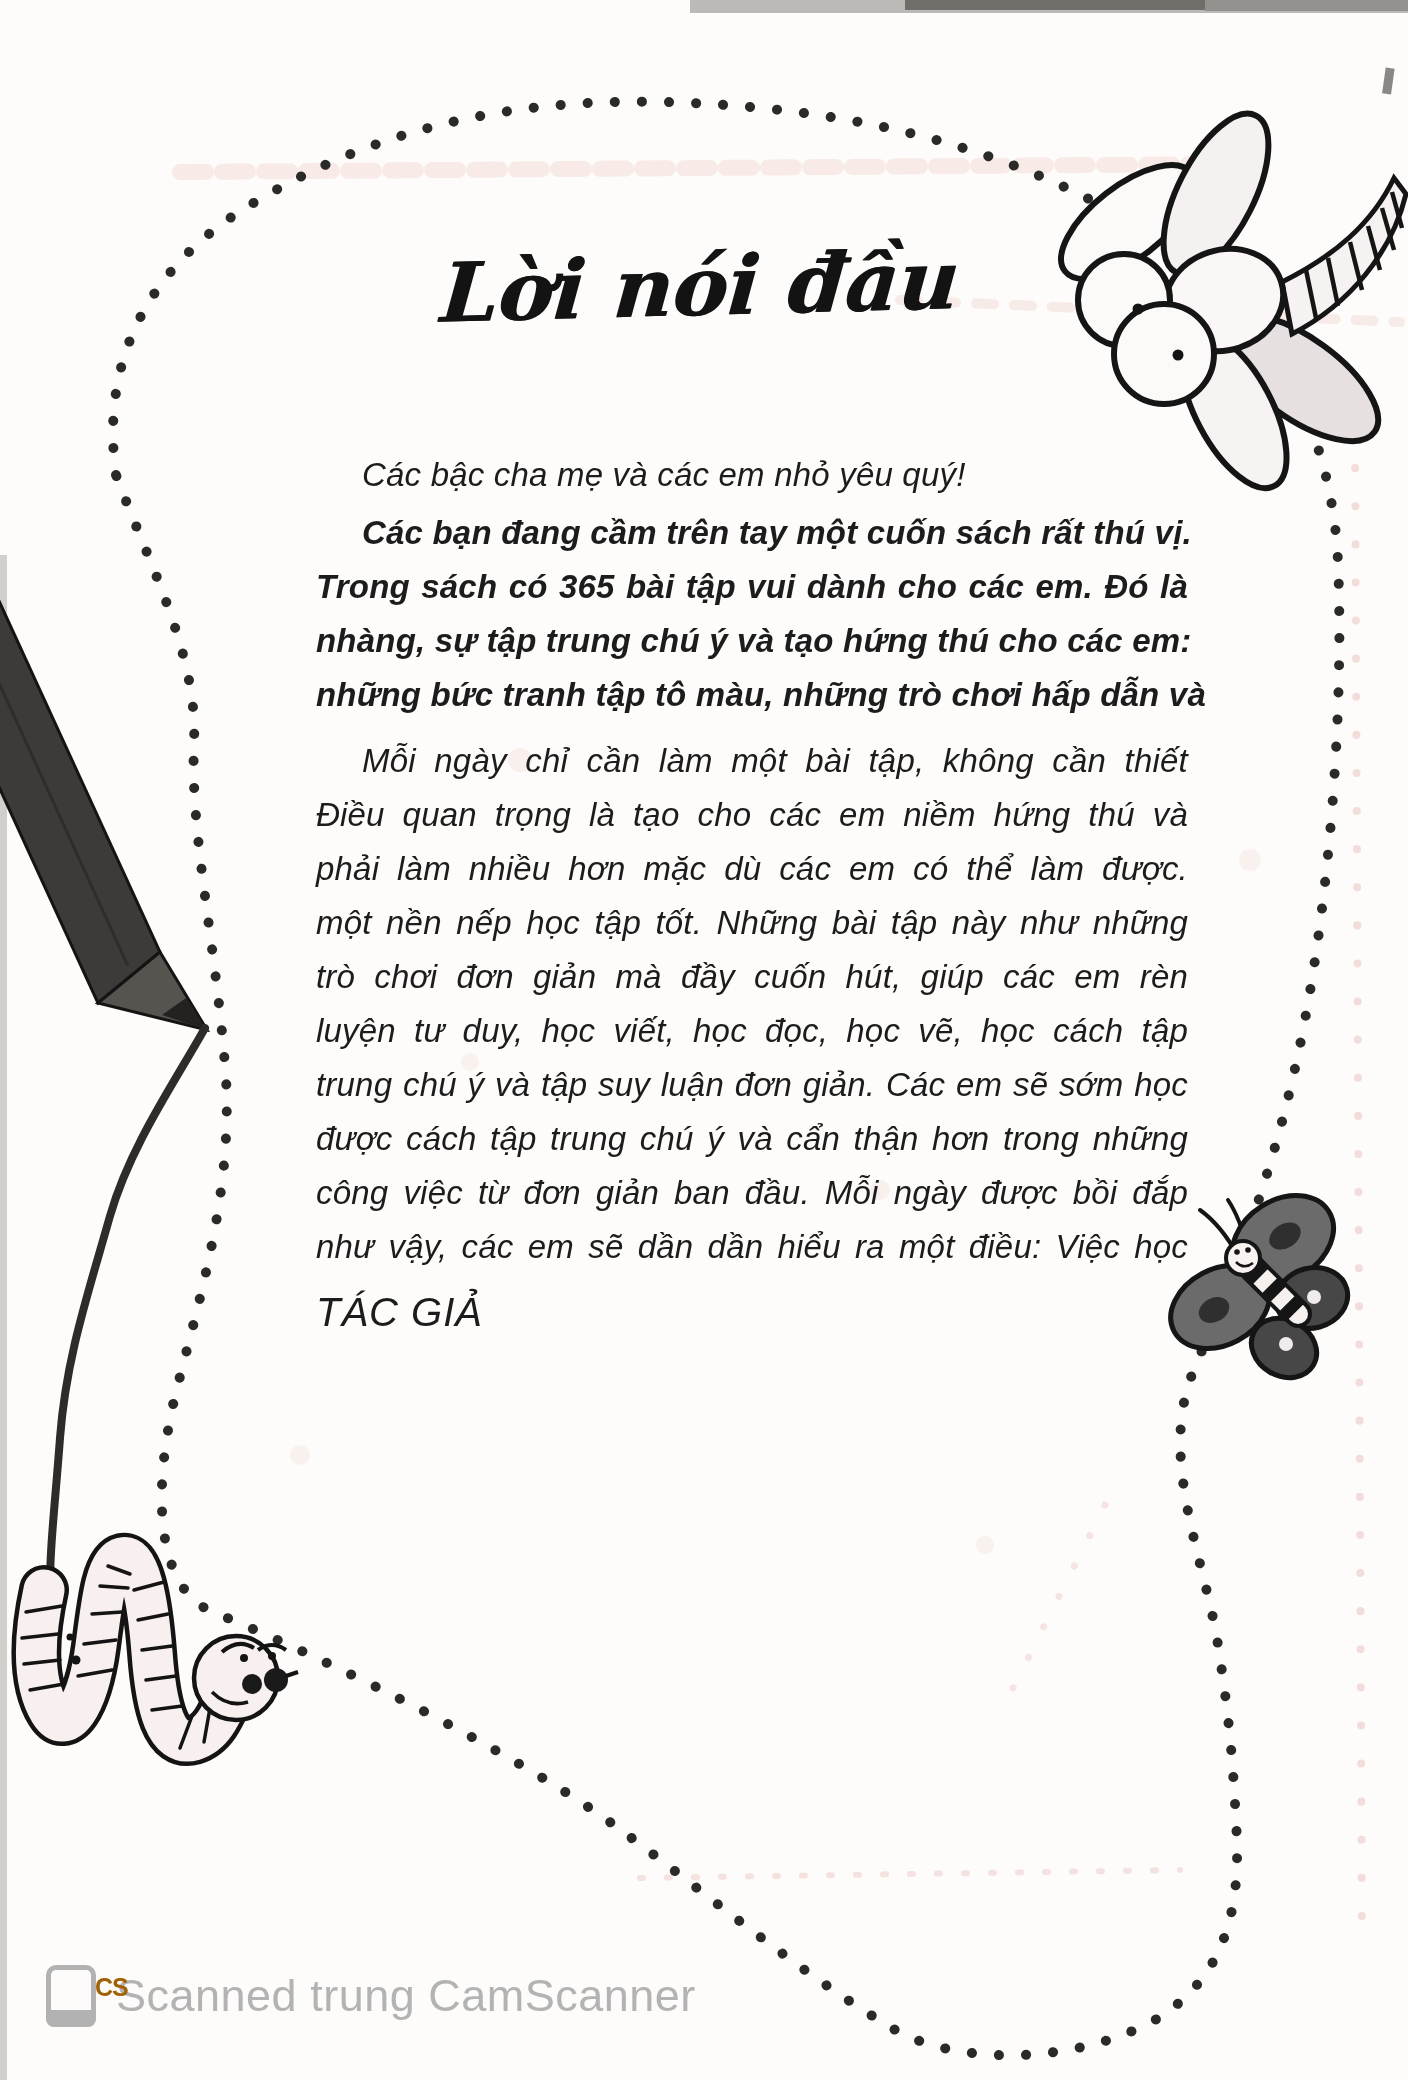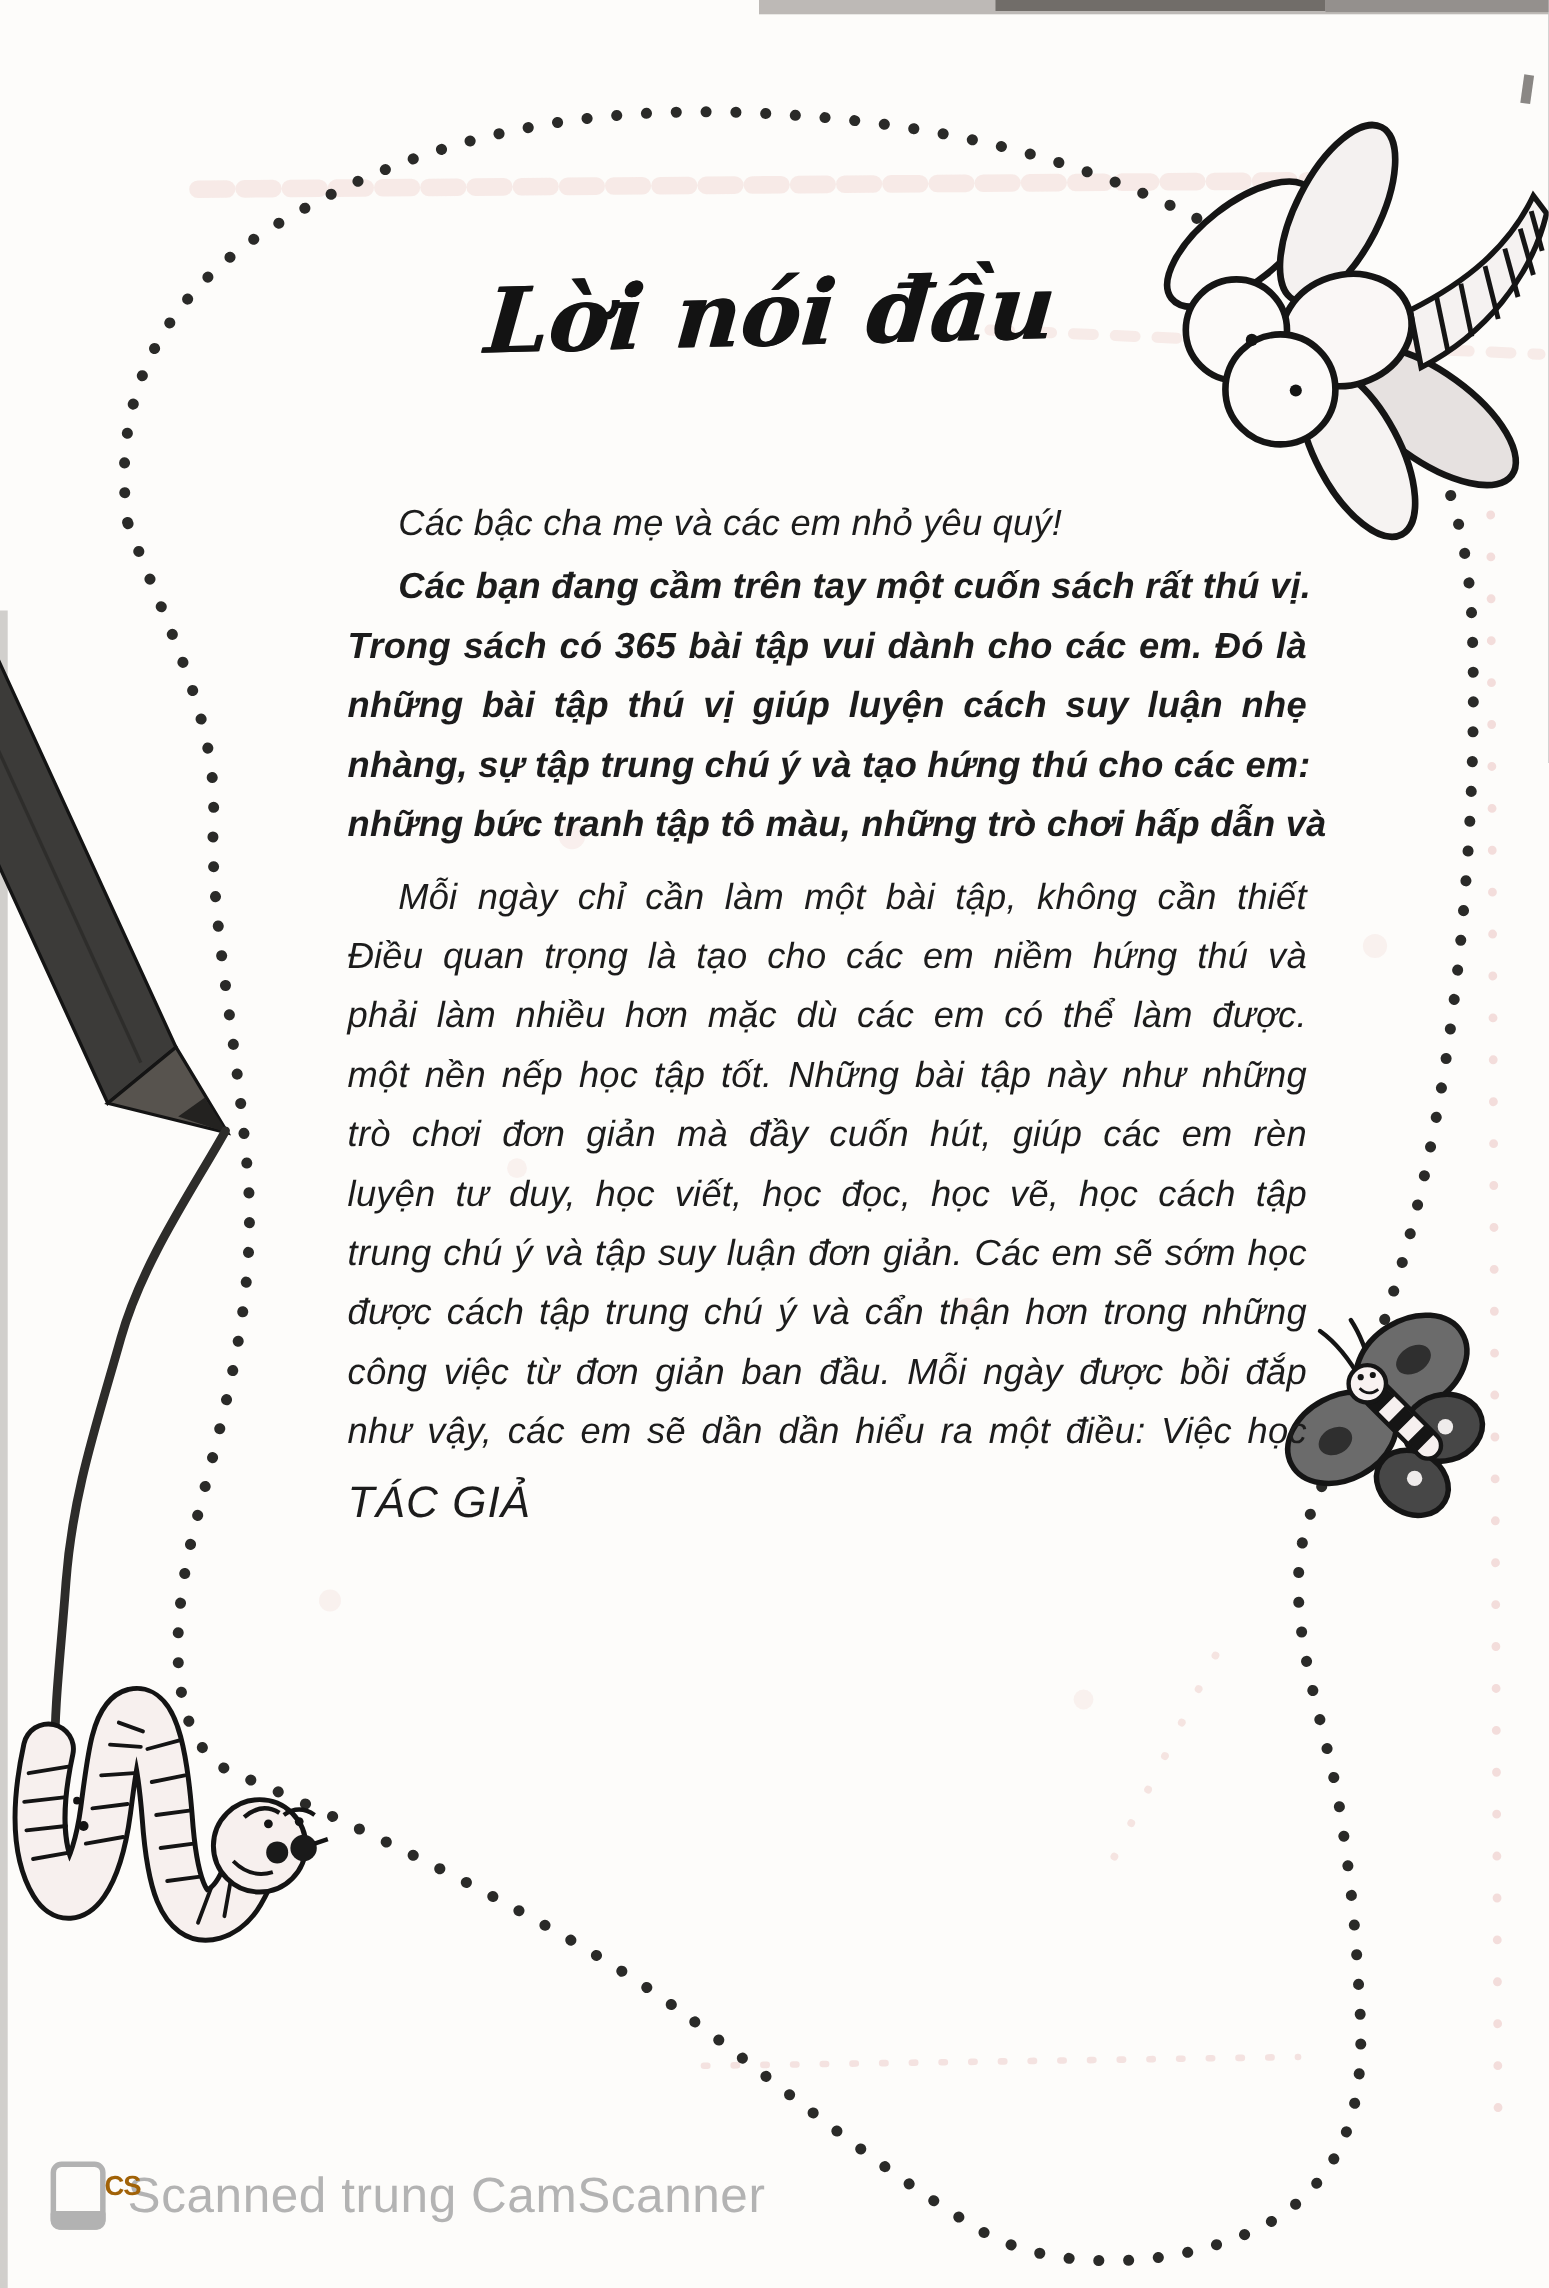--- a/index.html
+++ b/index.html
@@ -169,21 +169,20 @@
 
   <h1 class="title">Lời nói đầu</h1>
 
   <div class="textblock">
     <div class="para">
         <div class="line indent last">Các bậc cha mẹ và các em nhỏ yêu quý!</div>
       </div>
     <div class="para gap">
         <div class="line indent">Các bạn đang cầm trên tay một cuốn sách rất thú vị.</div>
         <div class="line">Trong sách có 365 bài tập vui dành cho các em. Đó là</div>
-        <div class="line">những bài tập thú vị giúp luyện cách suy luận nhẹ</div>
         <div class="line">nhàng, sự tập trung chú ý và tạo hứng thú cho các em:</div>
         <div class="line">những bức tranh tập tô màu, những trò chơi hấp dẫn và</div>
       </div>
     <div class="para">
         <div class="line indent">Mỗi ngày chỉ cần làm một bài tập, không cần thiết</div>
         <div class="line">Điều quan trọng là tạo cho các em niềm hứng thú và</div>
         <div class="line">phải làm nhiều hơn mặc dù các em có thể làm được.</div>
         <div class="line">một nền nếp học tập tốt. Những bài tập này như những</div>
         <div class="line">trò chơi đơn giản mà đầy cuốn hút, giúp các em rèn</div>
         <div class="line">luyện tư duy, học viết, học đọc, học vẽ, học cách tập</div>

